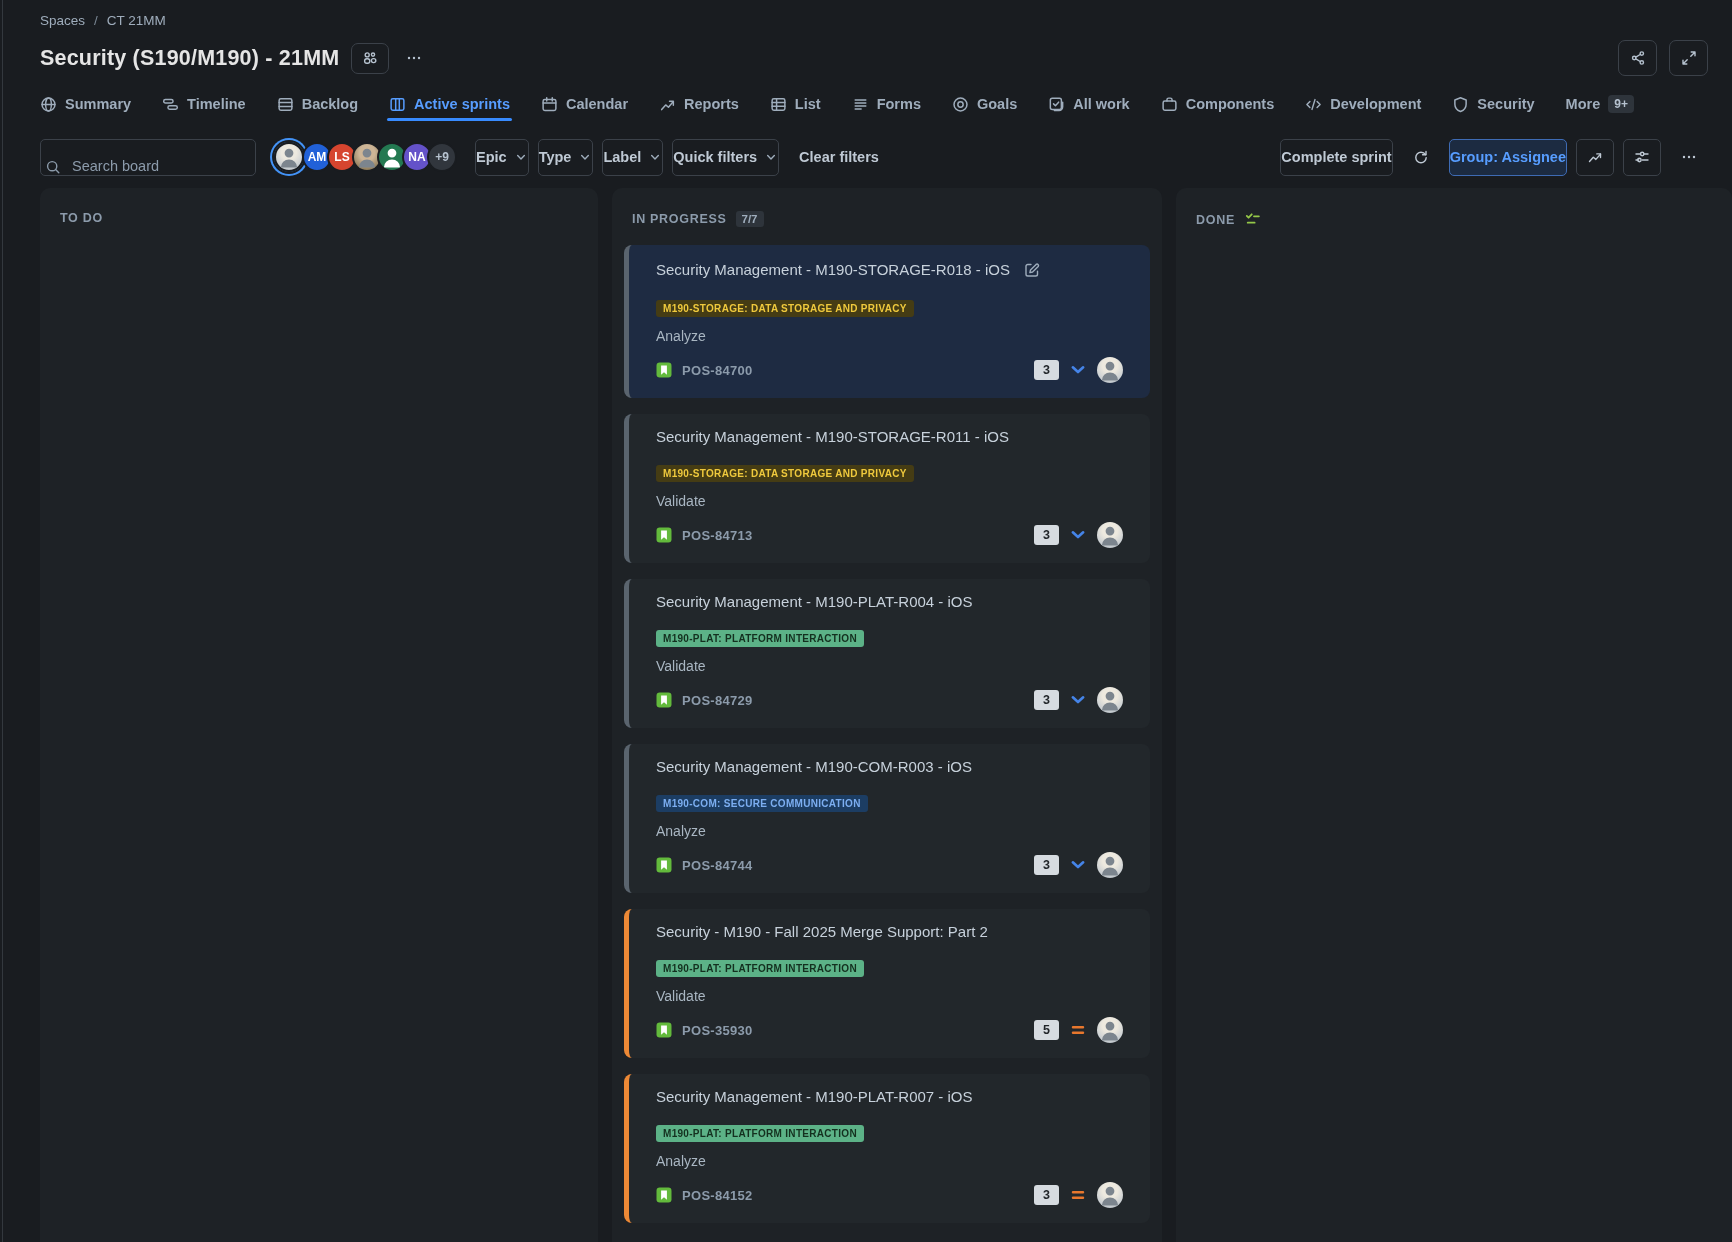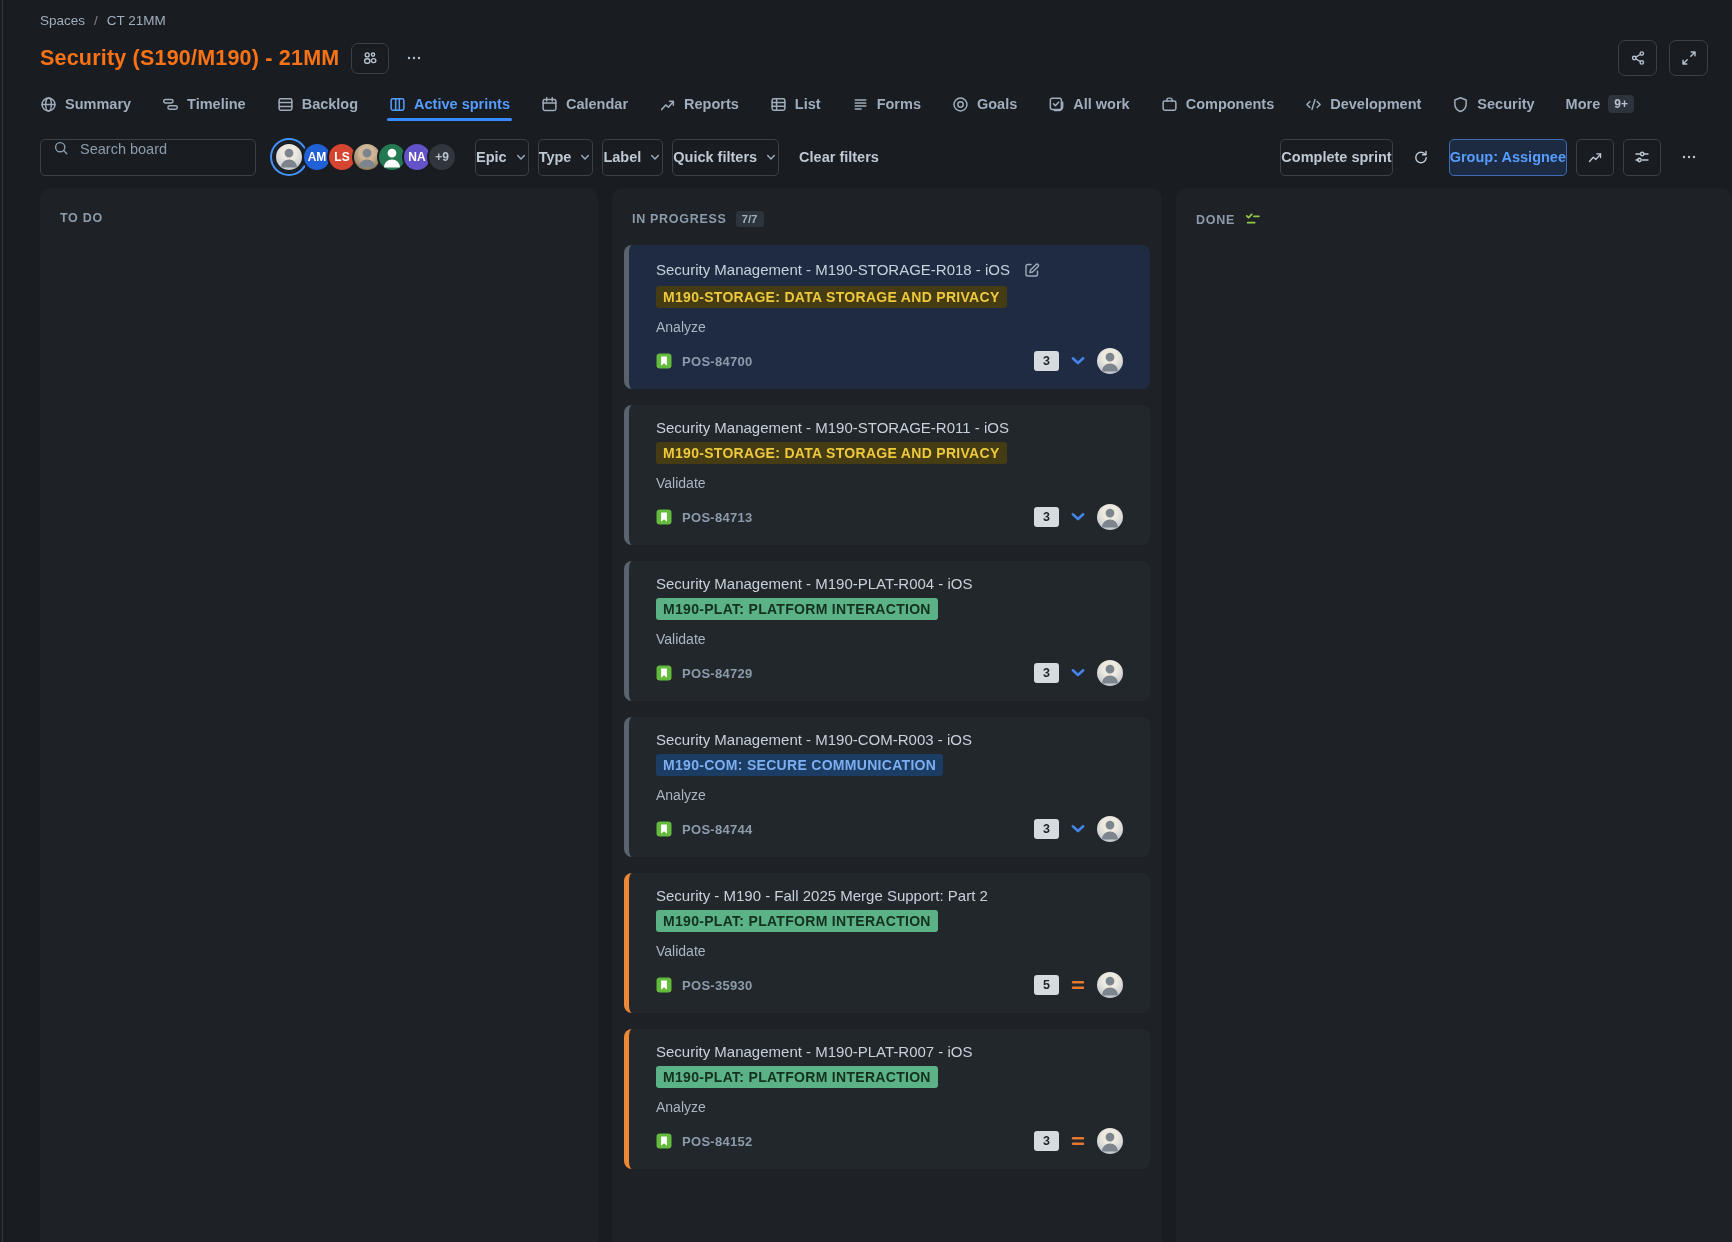--- a/index.html
+++ b/index.html
@@ -21,37 +21,37 @@
   .btn.icon-only{width:38px;padding:0;justify-content:center;}
   .btn.borderless{border-color:transparent;}
   .chev{width:14px;height:14px;stroke-width:1.6;color:#9FADBC;}
 
   
   .top{padding:8px 24px 0 40px;}
   .breadcrumb{display:flex;align-items:center;gap:9px;font-size:13.5px;color:#9FADBC;height:24px;}
   .breadcrumb .crumb{cursor:pointer;}
   .breadcrumb .sep{color:#7A8794;}
   .title-row{display:flex;align-items:center;margin-top:5px;height:42px;}
-  .page-title{font-size:21.5px;font-weight:700;color:#f97316;letter-spacing:.2px;}
+  .page-title{font-size:21.5px;font-weight:700;color:#e5e5e5;letter-spacing:.2px;}
   .title-btn{margin-left:12px;display:inline-flex;align-items:center;justify-content:center;width:38px;height:31px;border:1px solid #3B4149;border-radius:7px;color:#B6C2CF;cursor:pointer;}
   .title-btn.borderless{border-color:transparent;margin-left:6px;}
   .title-row .spacer{flex:1;}
   .win-btn{display:inline-flex;align-items:center;justify-content:center;width:39px;height:36px;border:1px solid #3B4149;border-radius:7px;color:#B6C2CF;cursor:pointer;margin-left:12px;}
 
   
   .tabs{display:flex;align-items:center;gap:31px;margin-top:8px;padding:0 12px 0 40px;height:34px;}
   .tab{position:relative;display:inline-flex;align-items:center;gap:8px;color:#9FADBC;font-size:14.5px;font-weight:600;height:100%;cursor:pointer;white-space:nowrap;}
   .tab .ic{width:17px;height:17px;}
   .tab.active{color:#579DFF;}
   .tab.active::after{content:'';position:absolute;left:-2px;right:-2px;bottom:0;height:3px;border-radius:2px;background:#388BFF;}
   .tab .more-badge{background:#2E343B;color:#B6C2CF;font-size:12px;font-weight:700;border-radius:4px;padding:2px 6px;}
 
   
   .toolbar{display:flex;align-items:center;margin-top:17px;padding:0 24px 0 40px;height:38px;}
-  .search{display:flex;align-items:flex-start;gap:9px;width:216px;height:37px;border:1px solid #3B4149;border-radius:5px;padding:0 12px;color:#8C9BAB;}
+  .search{display:flex;align-items:flex-end;gap:9px;width:216px;height:37px;border:1px solid #3B4149;border-radius:5px;padding:0 4px;color:#8C9BAB;}
   .search input{background:transparent;border:none;outline:none;color:#C7D1DB;font-size:14.5px;width:100%;font-family:inherit;}
   .search input::placeholder{color:#8C9BAB;}
   .avatars{display:flex;align-items:center;margin-left:18px;}
   .avatar{width:30px;height:30px;border-radius:50%;display:inline-flex;align-items:center;justify-content:center;
     font-size:12px;font-weight:700;color:#fff;border:2px solid #191C20;margin-left:-5px;cursor:pointer;flex:none;position:relative;overflow:hidden;}
   .avatar:first-child{margin-left:0;}
   .avatar.ring{box-shadow:0 0 0 2px #191C20,0 0 0 4px #4393F7;margin-right:3px;}
   .avatar .pic{width:100%;height:100%;}
   .avatar.photo1{background:radial-gradient(circle at 50% 32%,#EDE9DF 0 34%,#C9CED2 72%,#9AA3AB);}
   .avatar.photo2{background:radial-gradient(circle at 50% 34%,#CDB596 0 36%,#93805F 75%,#6E5F48);}
@@ -80,21 +80,21 @@
   .col-head .done-ic{color:#94C748;width:17px;height:17px;stroke-width:1.7;}
   .cards{display:flex;flex-direction:column;gap:16px;padding:6px 12px 12px;}
 
   
   .card{background:#22272B;border-radius:8px;border-left:5px solid #5A646E;padding:13px 27px 15px;cursor:pointer;}
   .card.selected{background:#1E2B42;}
   .card.orange{border-left-color:#ED8936;}
   .card-title{font-size:15px;color:#C7D1DB;line-height:20px;display:flex;align-items:center;gap:10px;}
   .edit-btn{display:inline-flex;align-items:center;justify-content:center;width:24px;height:24px;border-radius:4px;color:#9FADBC;cursor:pointer;}
   .edit-btn .ic{width:16px;height:16px;}
-  .card-label{display:inline-block;margin-top:4px;border-radius:3px;padding:3px 7px;font-size:14px;font-weight:700;letter-spacing:.3px;white-space:nowrap;}
+  .card-label{display:inline-block;margin-top:18px;border-radius:3px;padding:3px 7px;font-size:10px;font-weight:700;letter-spacing:.3px;white-space:nowrap;}
   .card-label.yellow{color:#EFC93D;background:#453C14;}
   .card-label.green{color:#14301F;background:#5CB287;}
   .card-label.blue{color:#7CAEF1;background:#1C3D63;}
   .card-status{margin-top:11px;font-size:14px;color:#A9B6C2;}
   .card-foot{margin-top:13px;display:flex;align-items:center;gap:9px;}
   .story-ic{width:17px;height:17px;flex:none;display:inline-flex;}
   .card-key{font-size:13px;font-weight:600;color:#8C9BAB;letter-spacing:.3px;}
   .card-foot .spacer{flex:1;}
   .estimate{min-width:25px;height:20px;display:inline-flex;align-items:center;justify-content:center;background:#D6DBE0;color:#22262A;border-radius:3px;font-size:12.5px;font-weight:700;padding:0 7px;}
   .prio{display:inline-flex;width:20px;height:20px;align-items:center;justify-content:center;}

